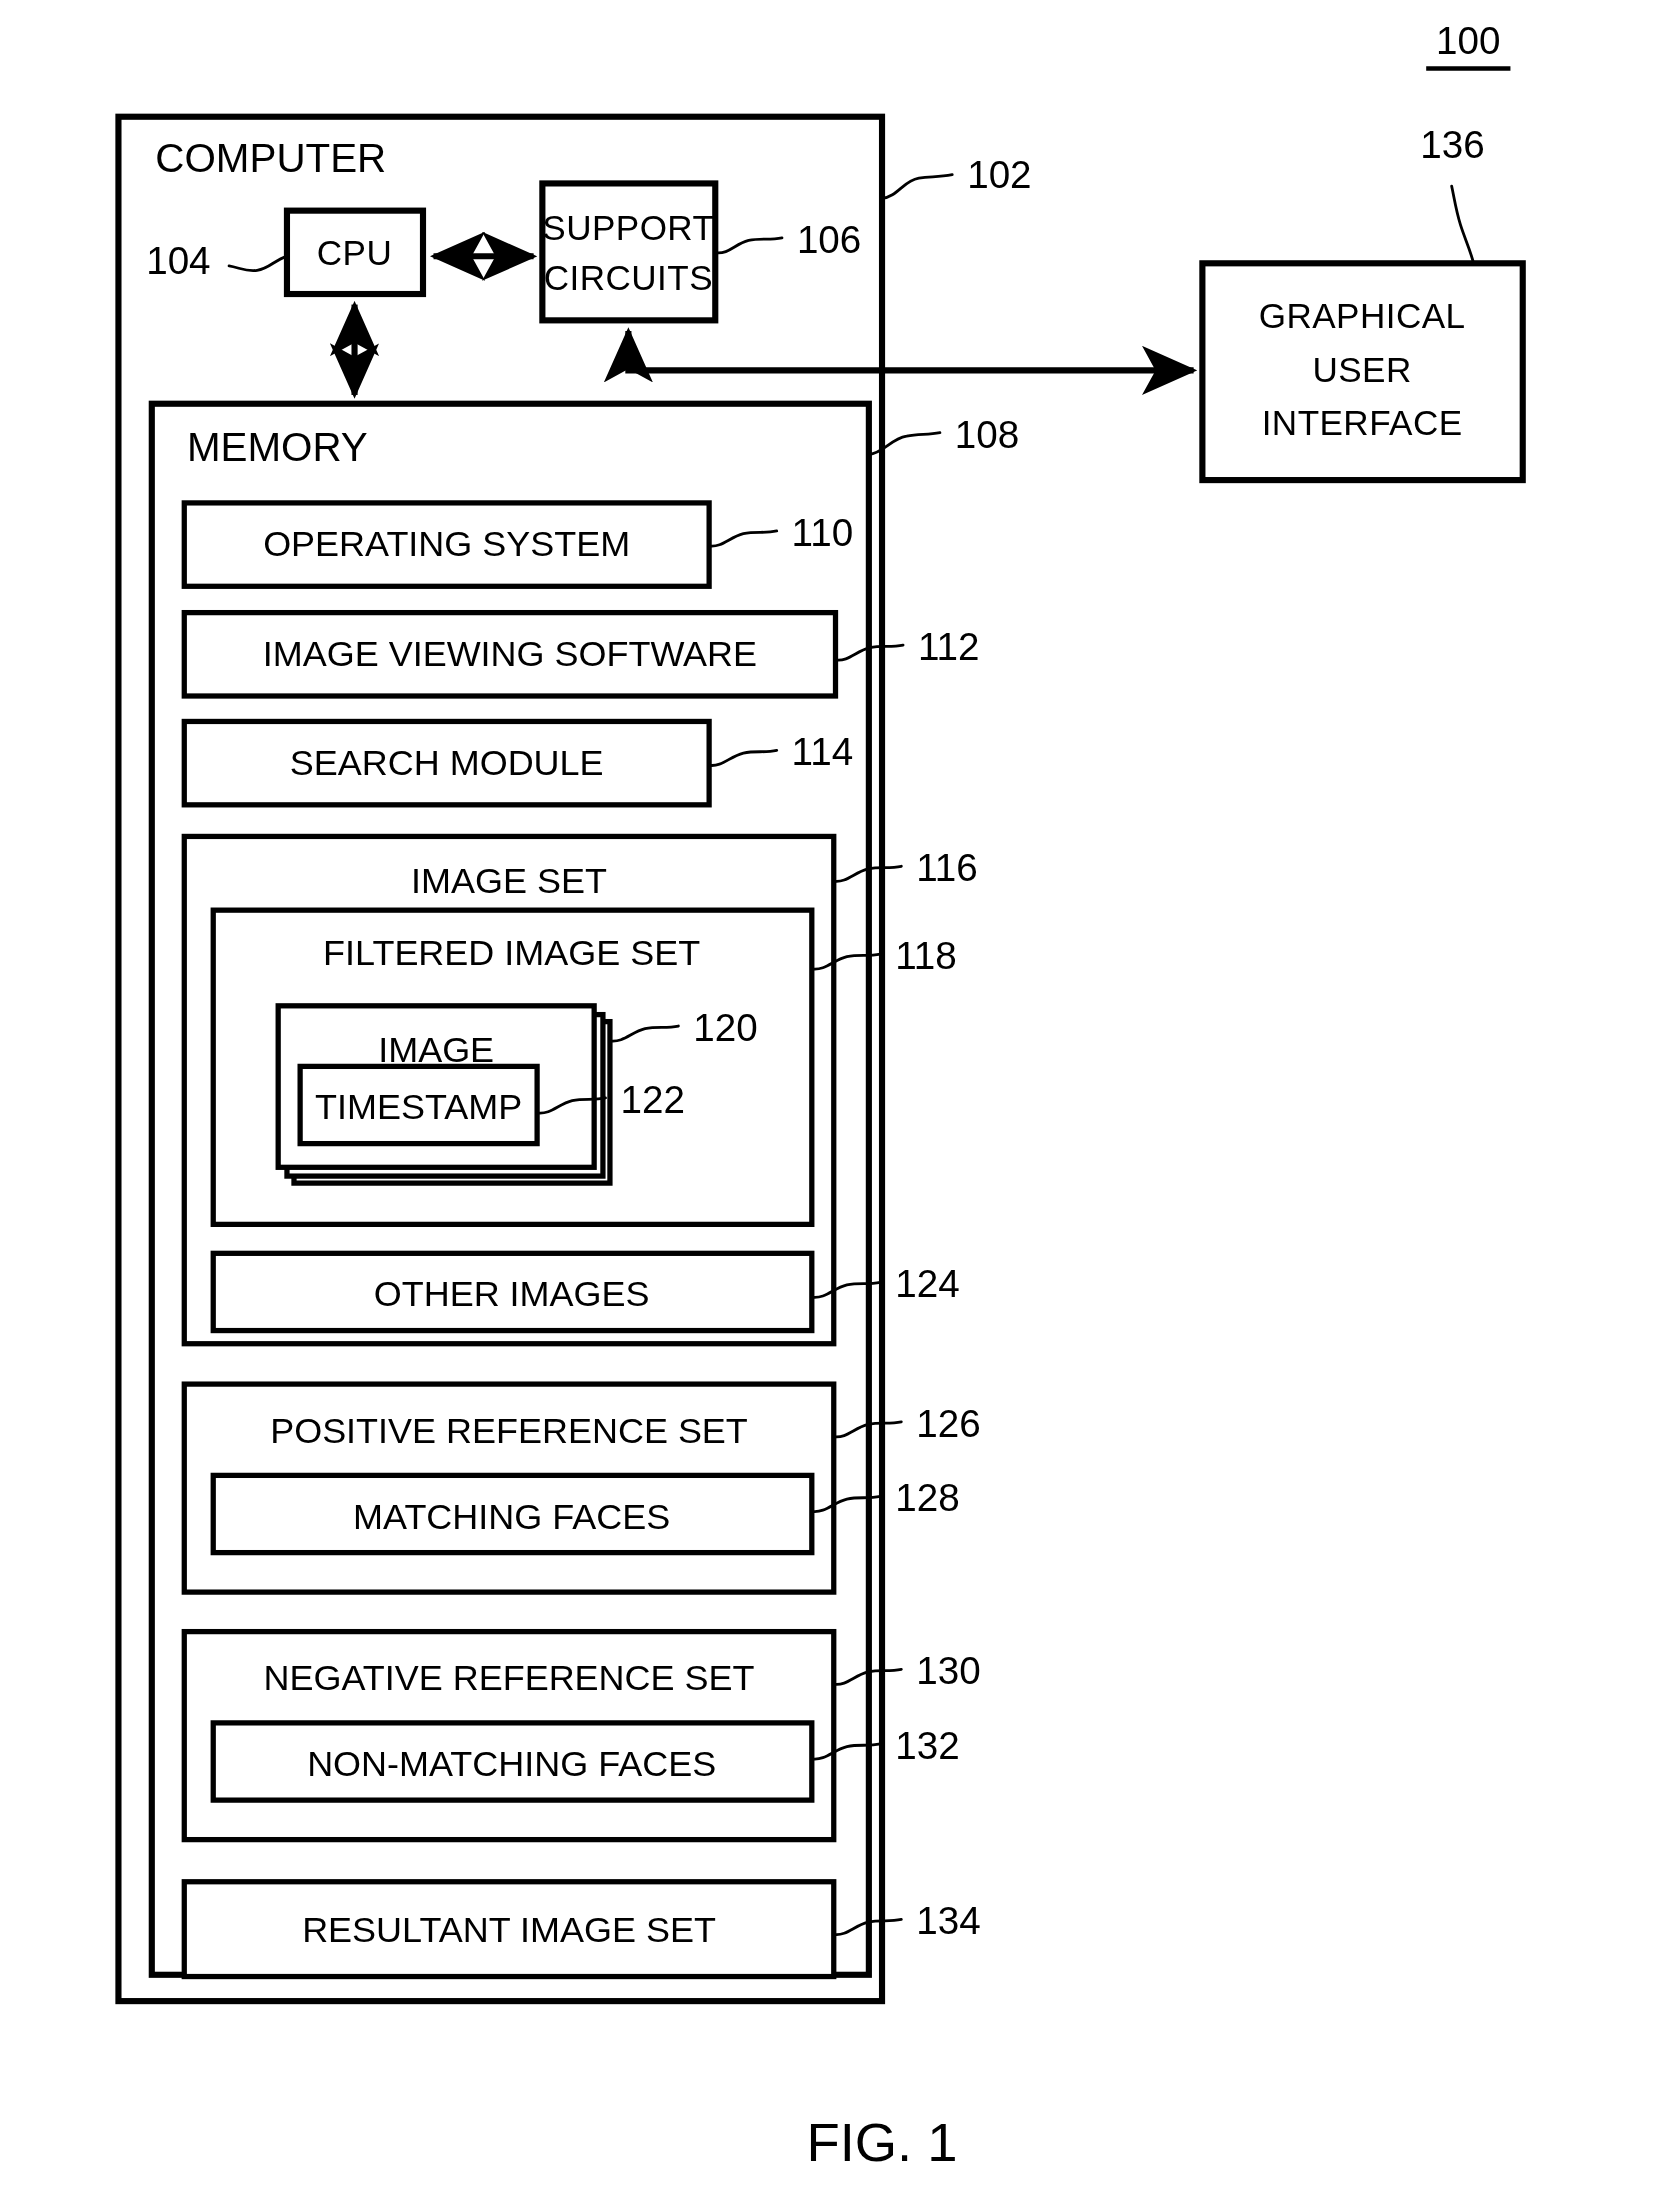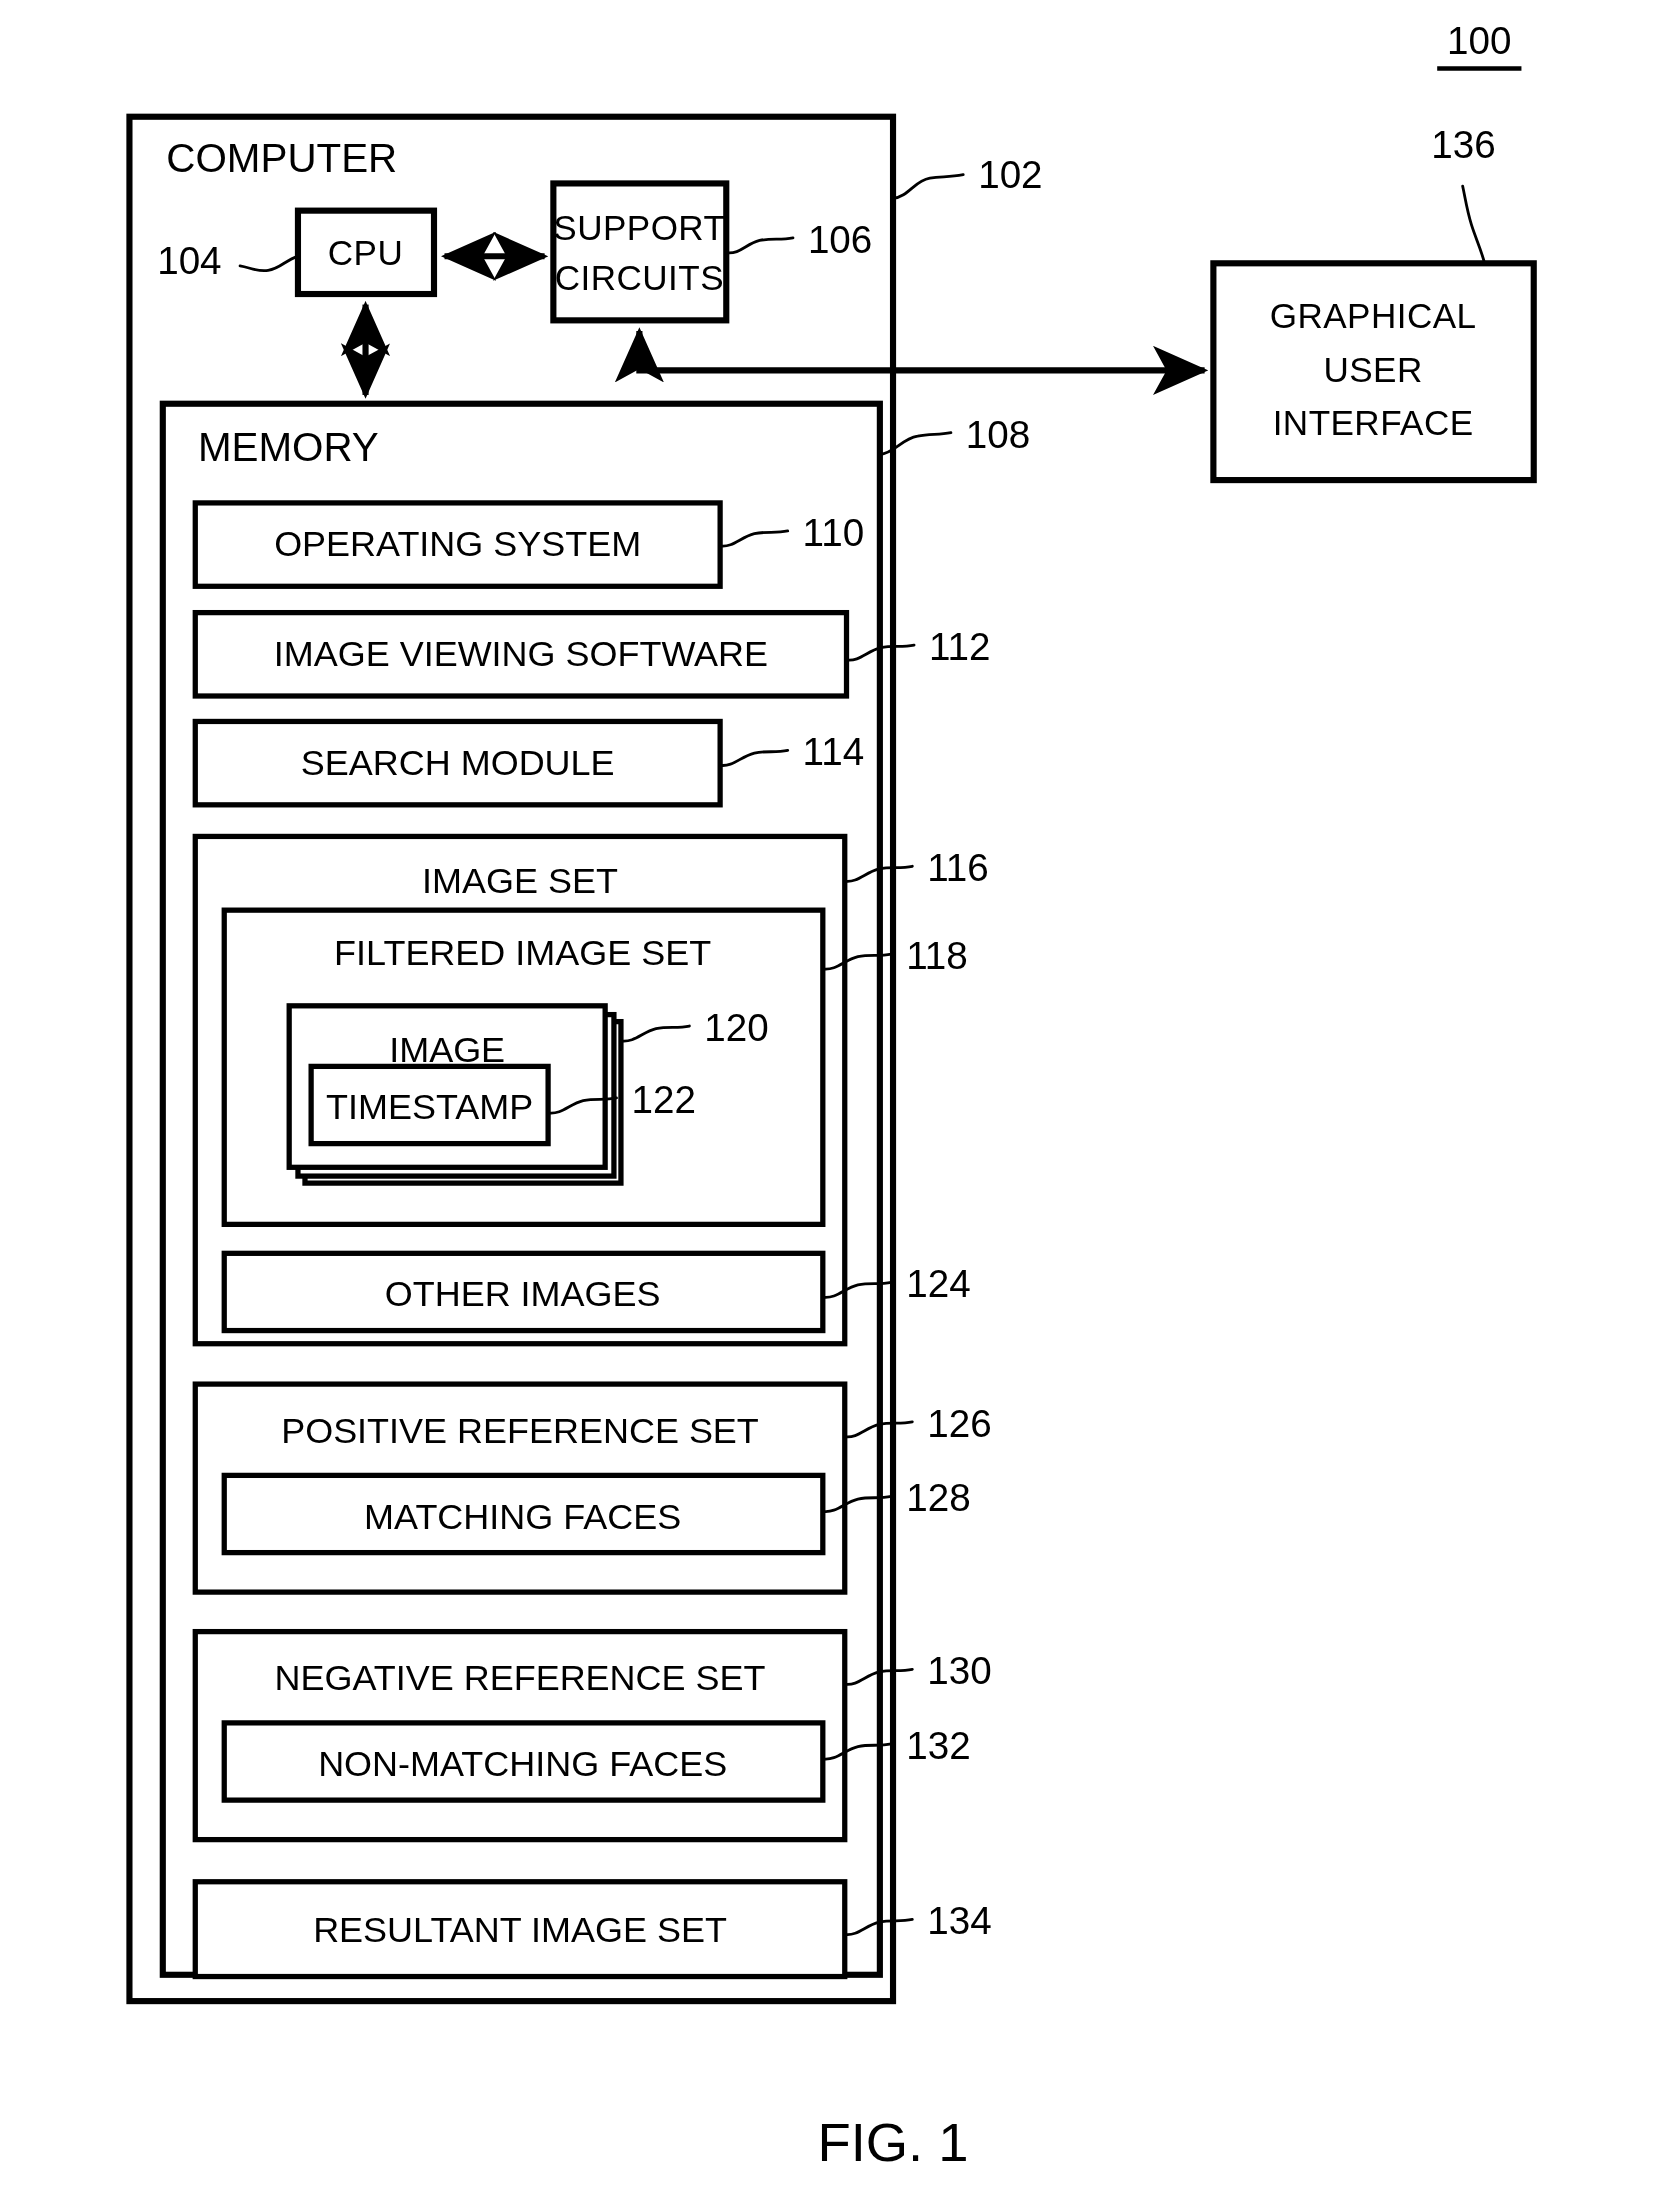--- a/index.html
+++ b/index.html
@@ -10,21 +10,21 @@
   body {
     width: 1656px;
     height: 2210px;
     font-family: "Liberation Sans", sans-serif;
     color: #000000;
     position: relative;
     overflow: hidden;
   }
   #figure-root {
     position: absolute;
-    left: 15px;
+    left: 4px;
     top: 0;
     width: 1636px;
     height: 2210px;
   }
   svg {
     display: block;
   }
   .box {
     fill: #ffffff;
     stroke: #000000;

